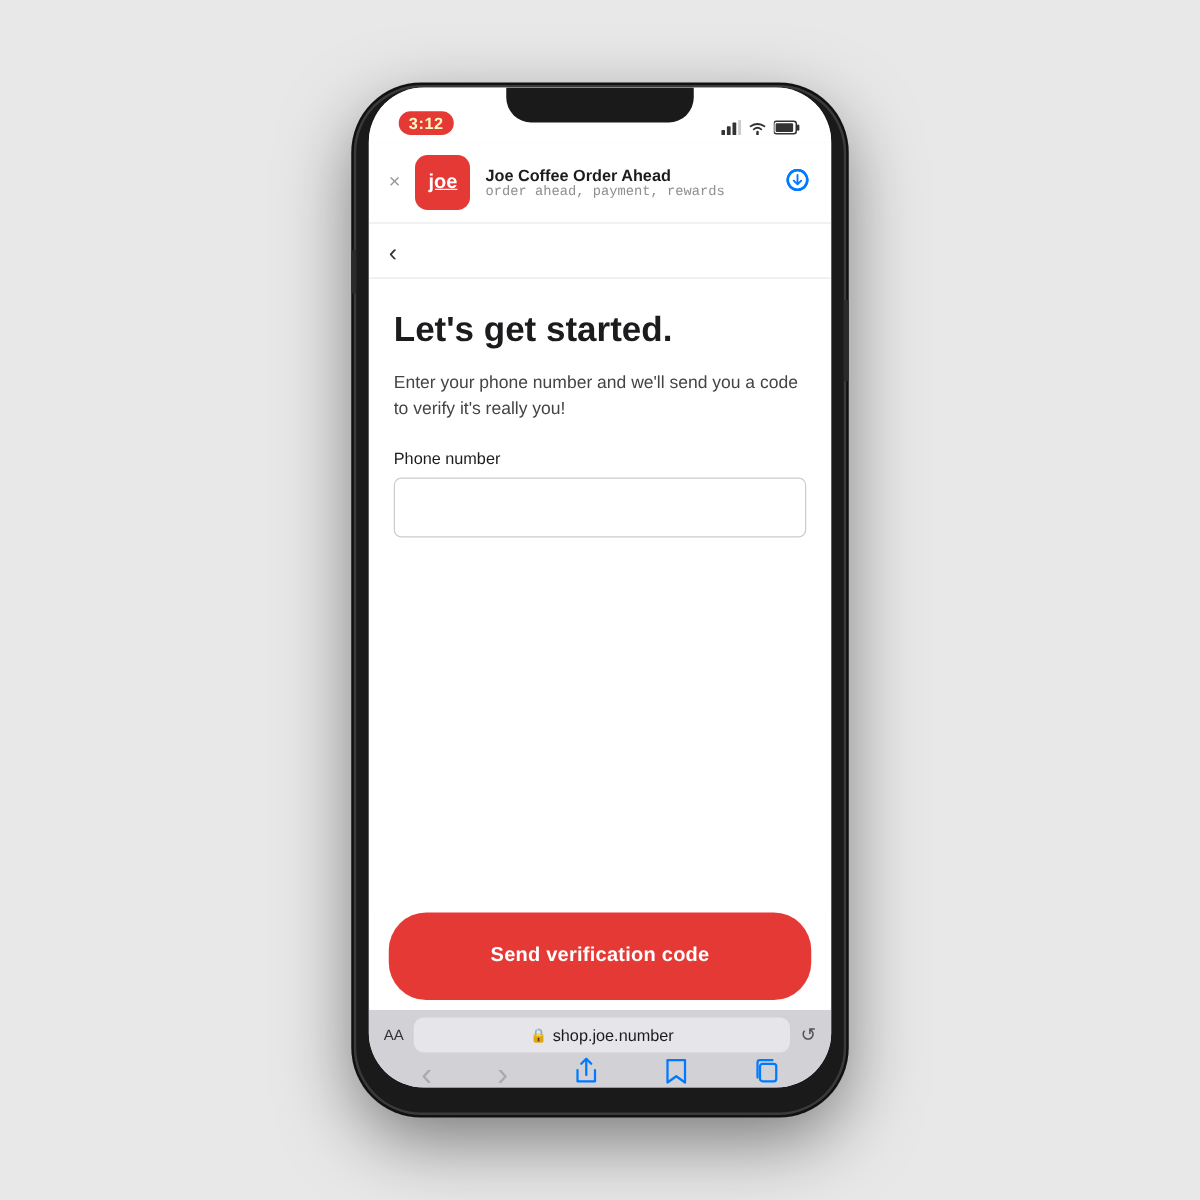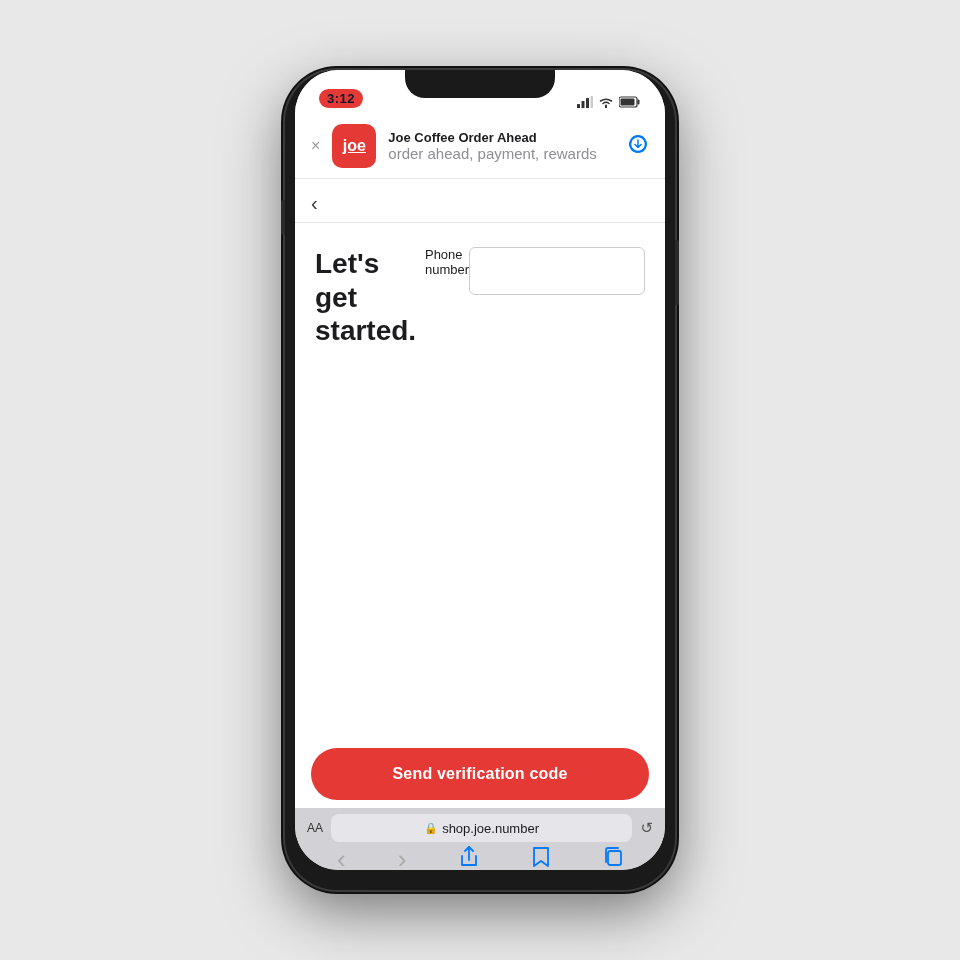--- a/index.html
+++ b/index.html
@@ -79,21 +79,21 @@
       align-items: flex-end;
       justify-content: space-between;
       padding: 0 24px 6px;
       flex-shrink: 0;
       position: relative;
       z-index: 5;
     }
 
     .status-time {
       background: #e53935;
-      color: #0f172a;
+      color: #fef9c3;
       font-size: 13px;
       font-weight: 700;
       padding: 2px 8px;
       border-radius: 10px;
       letter-spacing: 0.5px;
     }
 
     .status-icons {
       display: flex;
       align-items: center;
@@ -136,22 +136,23 @@
       flex: 1;
     }
 
     .app-name {
       font-size: 13px;
       font-weight: 600;
       color: #1c1c1e;
     }
 
     .app-desc {
-      font-size: 15px;
+      font-size: 11px;
       color: #8e8e93;
+      font-family: Liberation Mono, monospace;
     }
 
     .app-download {
       color: #007aff;
     }
 
     
     .main-content {
       flex: 1;
       background: white;
@@ -176,20 +177,21 @@
       line-height: 1;
     }
 
     
     .form-area {
       flex: 1;
       padding: 24px 20px 16px;
       background: white;
       overflow-y: auto;
       display: flex;
+      flex-direction: column;
     }
 
     .page-title {
       font-size: 28px;
       font-weight: 800;
       color: #1c1c1e;
       margin-bottom: 14px;
       line-height: 1.2;
     }
 
@@ -218,21 +220,21 @@
       outline: none;
       color: #1c1c1e;
     }
 
     
     .spacer { flex: 1; }
 
     
     .submit-btn {
       margin: 0 16px 8px;
-      height: 52px;
+      height: 70px;
       background: #e53935;
       border: none;
       border-radius: 30px;
       color: white;
       font-size: 16px;
       font-weight: 600;
       cursor: pointer;
       flex-shrink: 0;
       letter-spacing: 0.2px;
     }
@@ -360,20 +362,21 @@
     </div>
 
     <div class="main-content">
 
       <div class="nav-back">
         <span class="back-chevron">‹</span>
       </div>
 
       <div class="form-area">
         <h1 class="page-title">Let's get started.</h1>
+        <p class="page-subtitle">Enter your phone number and we'll send you a code to verify it's really you!</p>
         <label class="field-label">Phone number</label>
         <input class="phone-input" type="tel" placeholder="" style="">
         <div class="spacer"></div>
       </div>
 
       <button class="submit-btn">Send verification code</button>
 
     </div>
 
     <div class="safari-bar">

